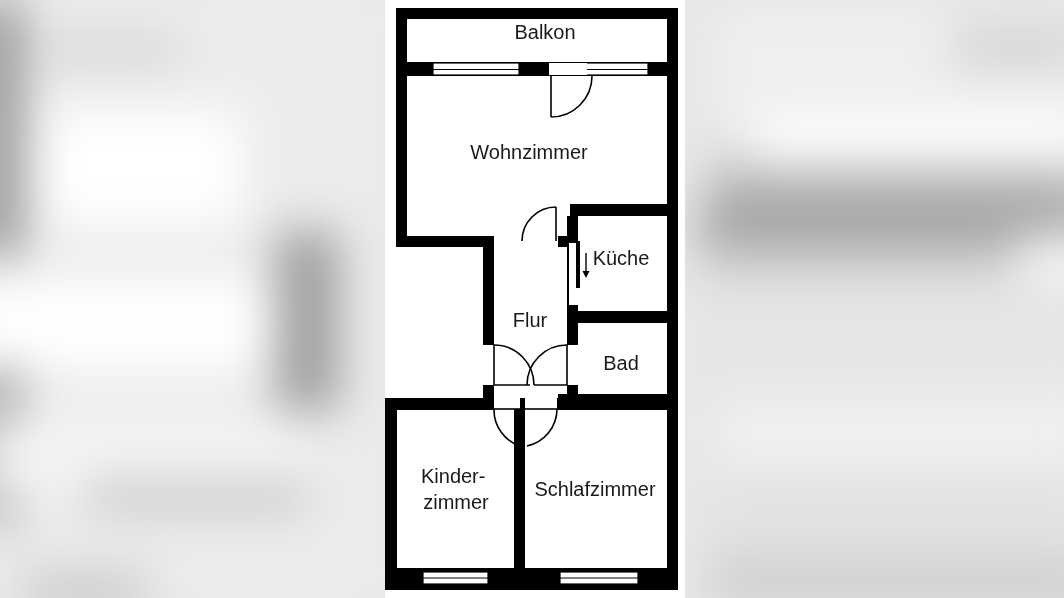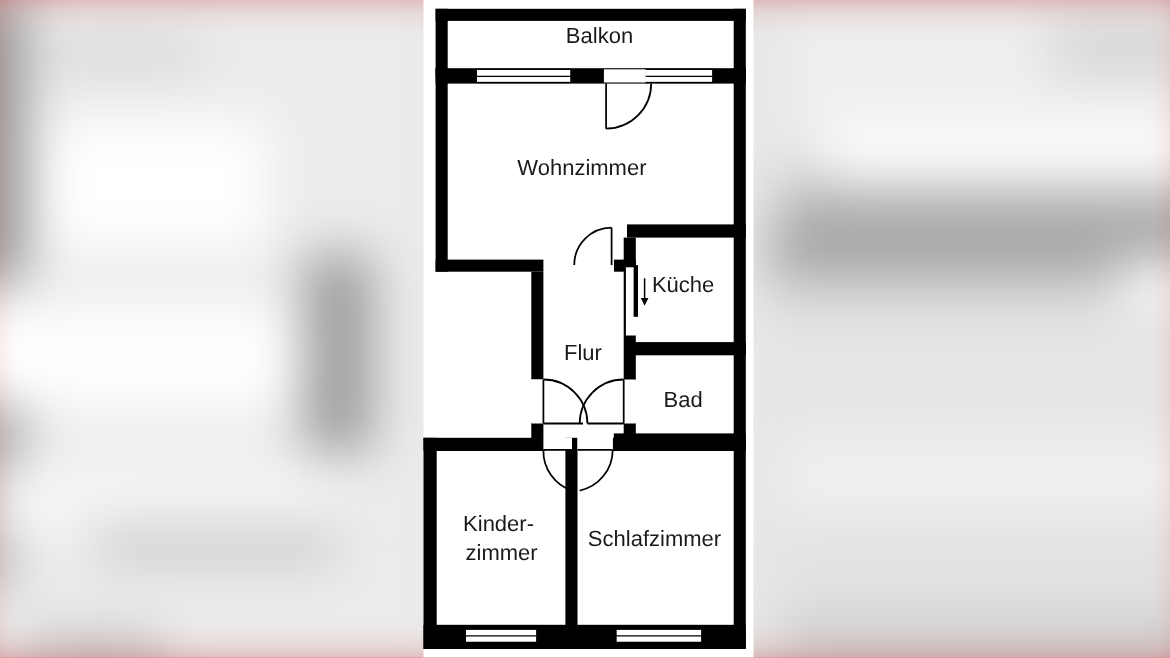--- a/index.html
+++ b/index.html
@@ -6,21 +6,21 @@
     margin: 0;
     padding: 0;
     background: #ffffff;
   }
   #viewport {
     position: relative;
     width: 1064px;
     height: 598px;
     overflow: hidden;
     font-family: "Liberation Sans", sans-serif;
-    background: #b91c1c;
+    background: #e5e5e5;
   }
 
   
   #bg-blur {
     position: absolute;
     inset: 0;
     filter: blur(22px);
     transform: scale(1.06);
   }
   .bg-base {

